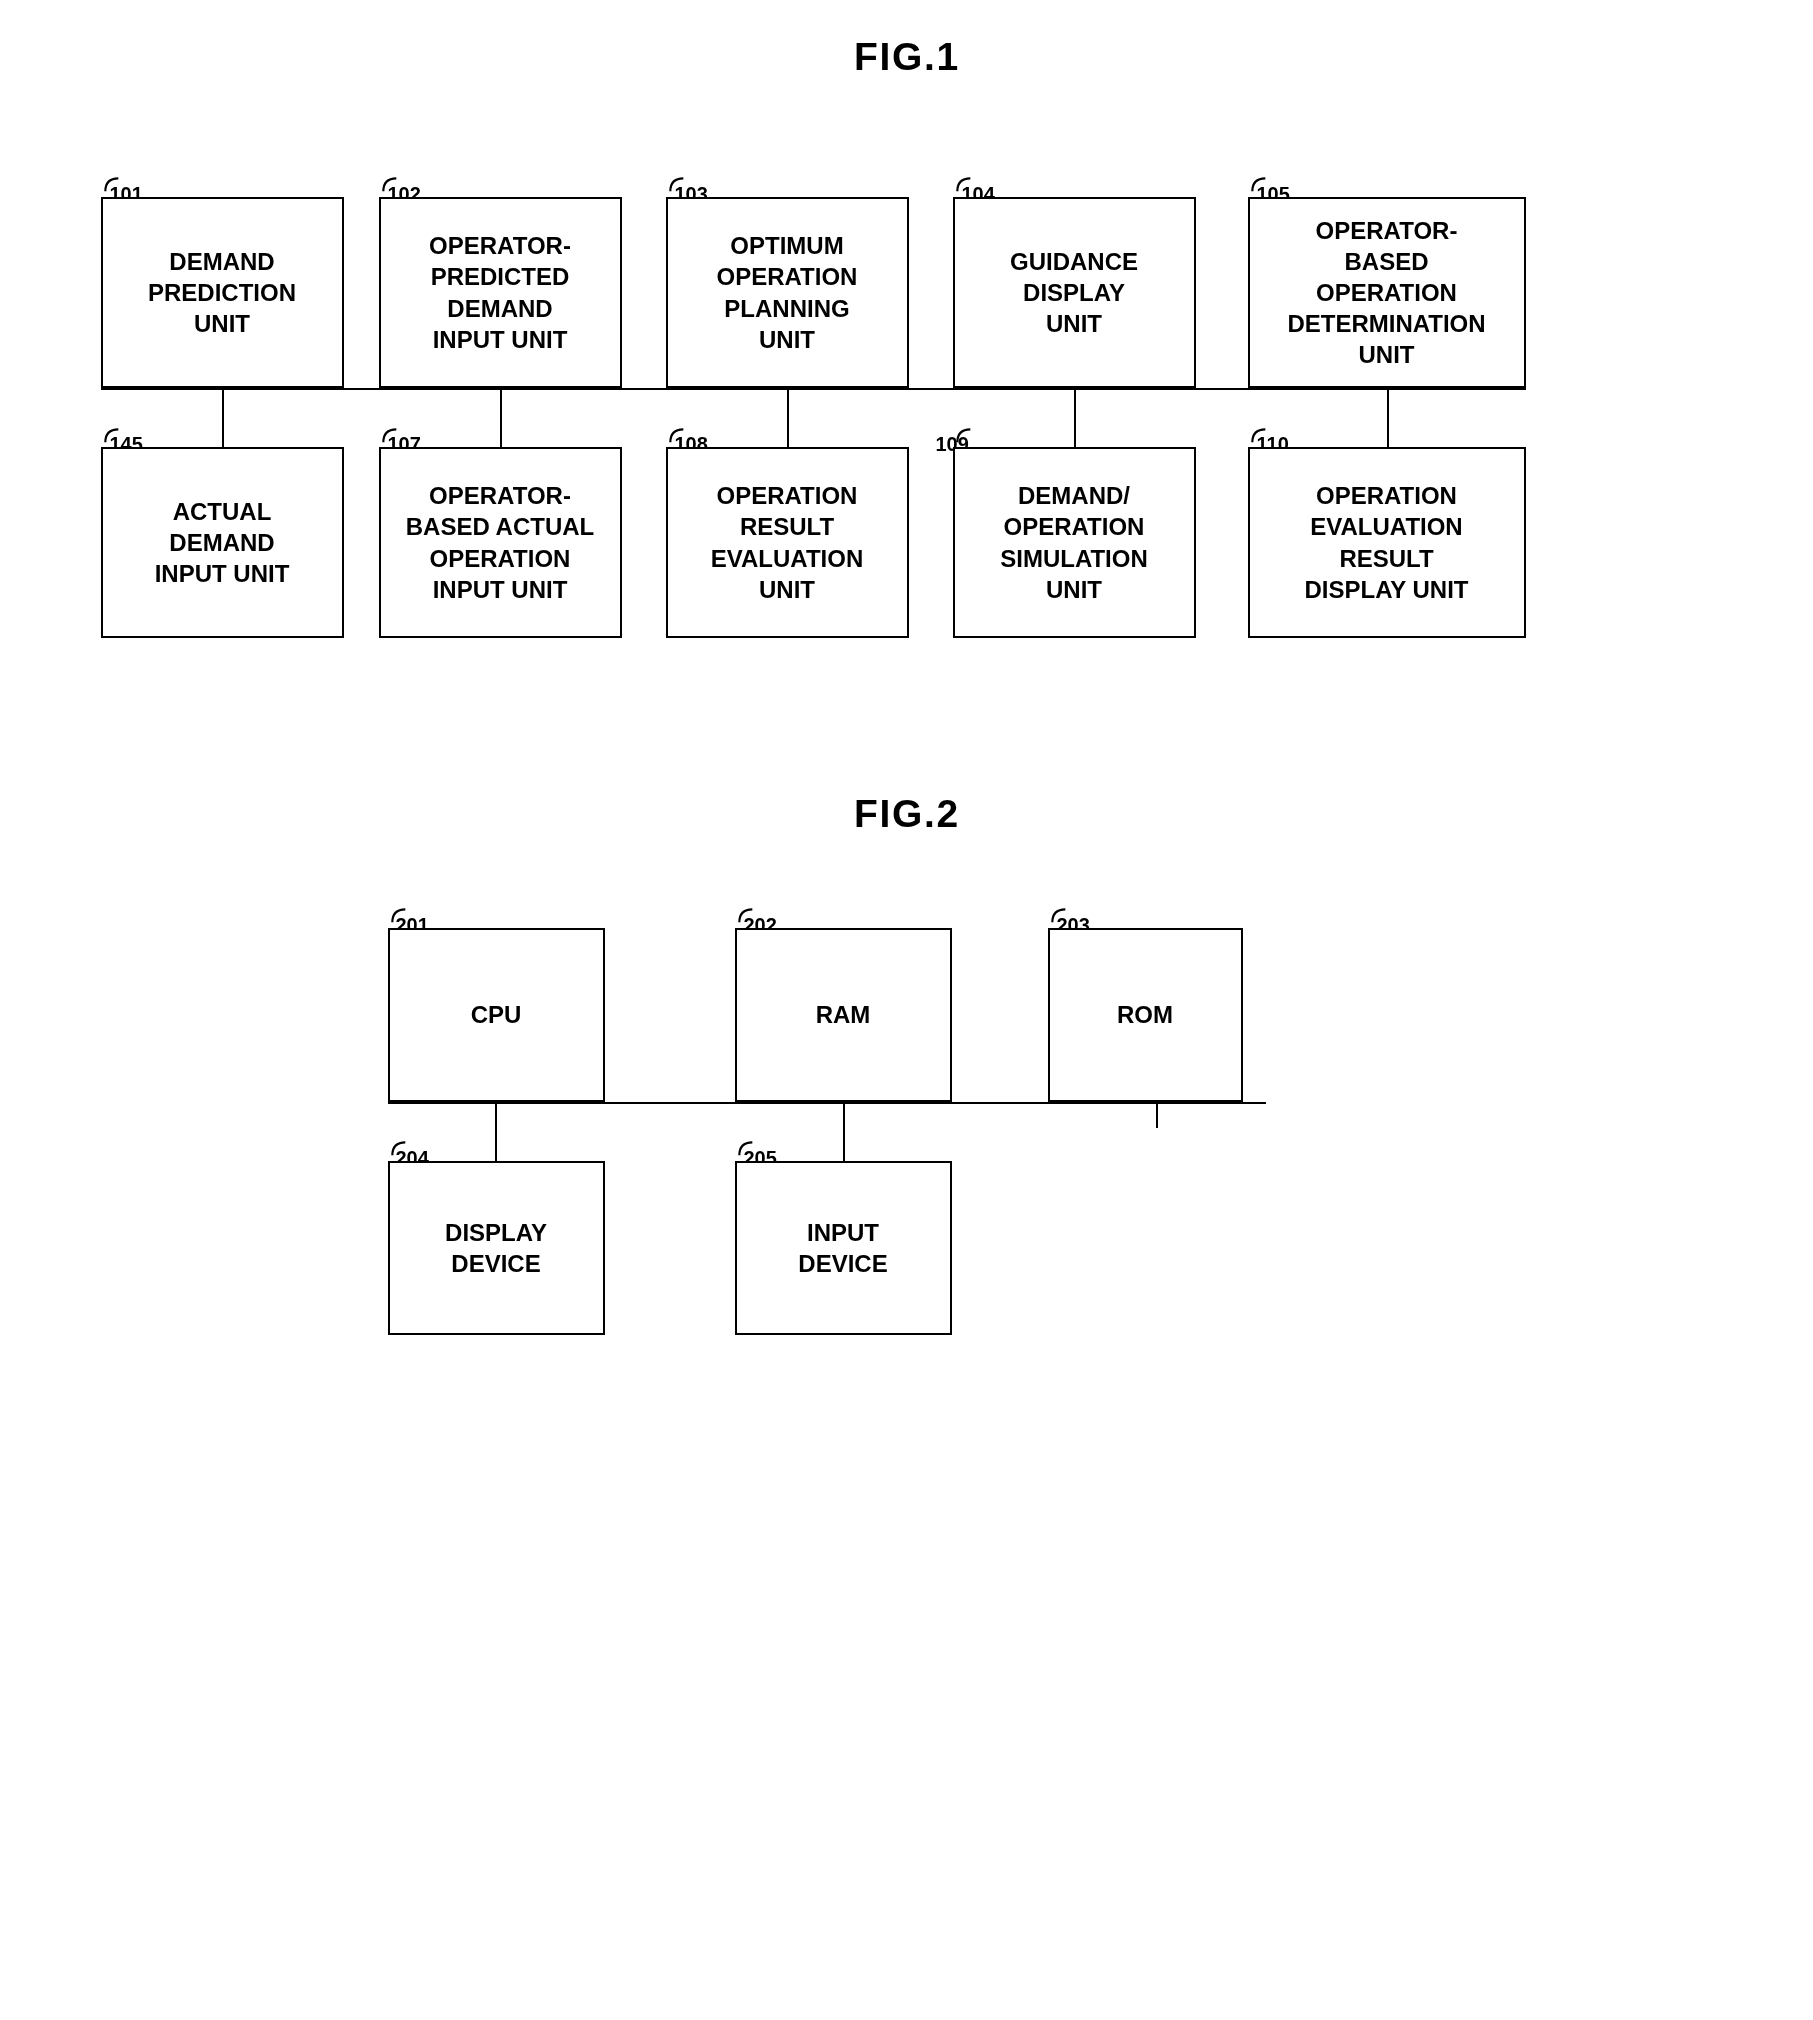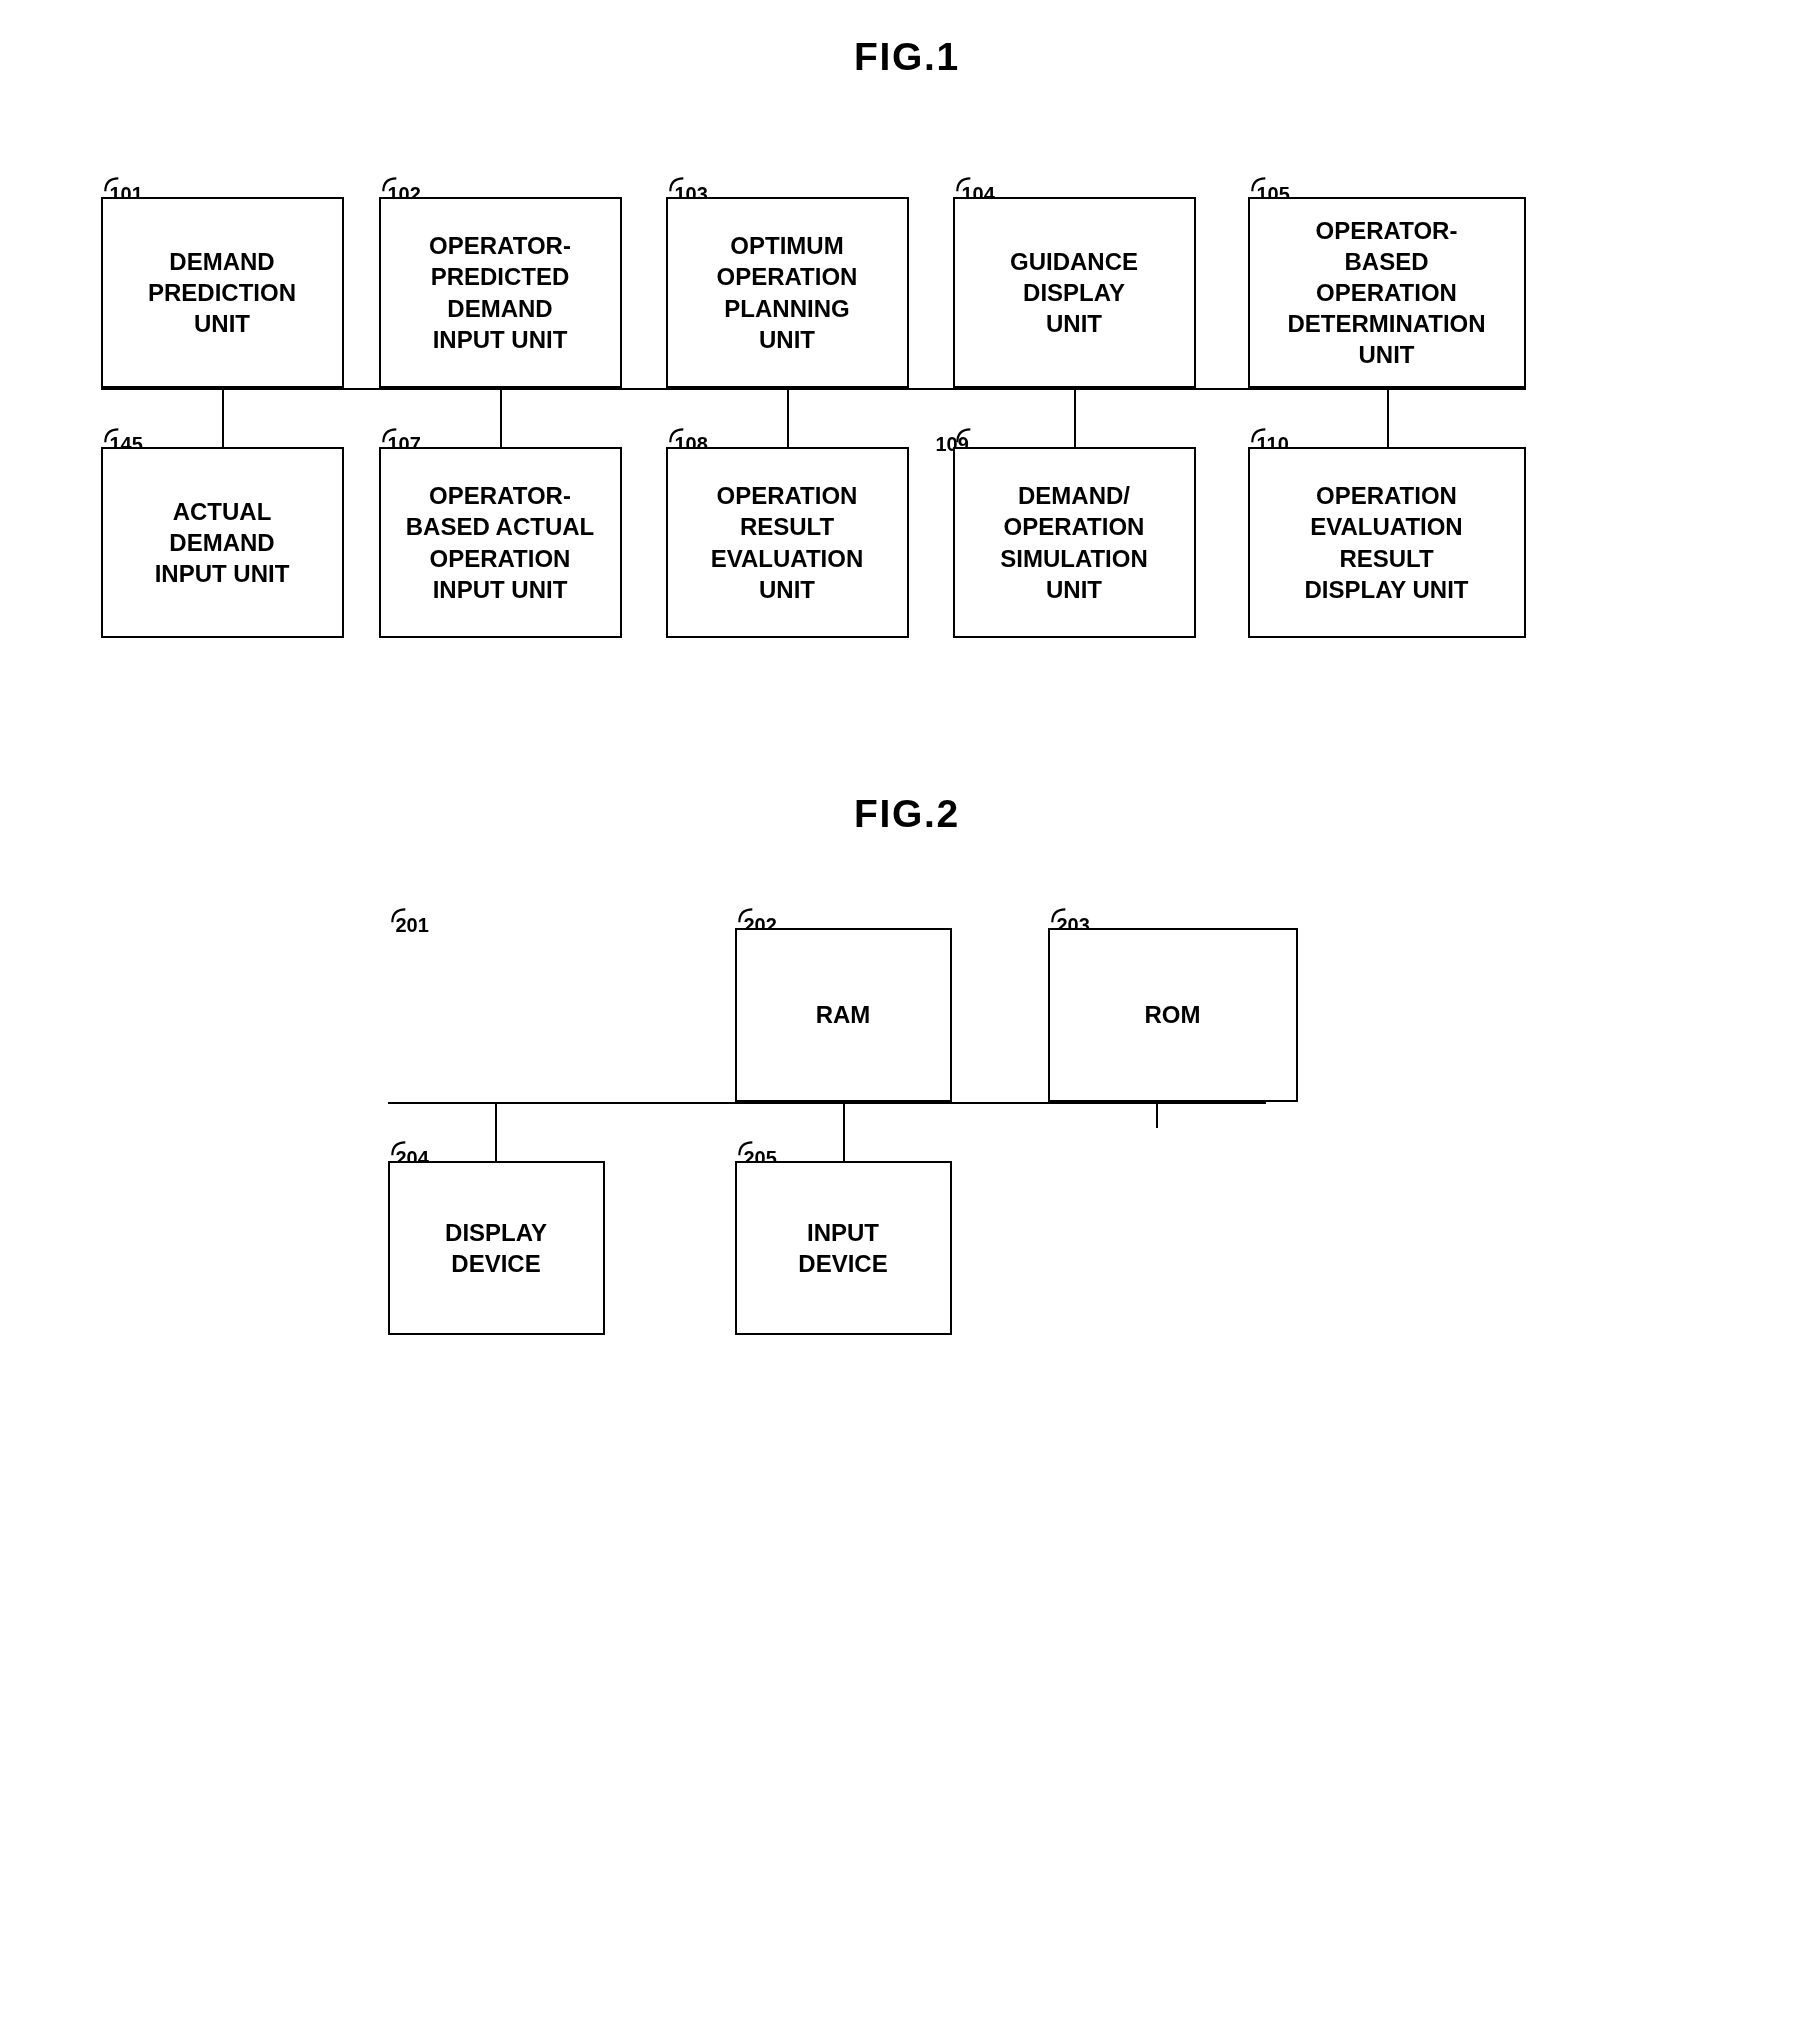--- a/index.html
+++ b/index.html
@@ -158,32 +158,33 @@
 
 <div class="figure-title">FIG.2</div>
 
 <div class="diagram">
   <div class="fig2-container">
 
     <span class="ref-label" style="left:97px; top:26px;">201</span>
     <svg style="position:absolute;left:89px;top:17.4px;" width="26" height="26" viewBox="0 0 30 30">
         <path d="M5,20 Q5,5 20,5" fill="none" stroke="#000" stroke-width="2.5"></path>
       </svg>
+    <div class="box" style="left:89px; top:40px; width:217px; height:174px;">CPU</div>
 
     <span class="ref-label" style="left:445px; top:26px;">202</span>
     <svg style="position:absolute;left:436px;top:17.4px;" width="26" height="26" viewBox="0 0 30 30">
         <path d="M5,20 Q5,5 20,5" fill="none" stroke="#000" stroke-width="2.5"></path>
       </svg>
     <div class="box" style="left:436px; top:40px; width:217px; height:174px;">RAM</div>
 
     <span class="ref-label" style="left:758px; top:26px;">203</span>
     <svg style="position:absolute;left:749px;top:17.4px;" width="26" height="26" viewBox="0 0 30 30">
         <path d="M5,20 Q5,5 20,5" fill="none" stroke="#000" stroke-width="2.5"></path>
       </svg>
-    <div class="box" style="left:749px; top:40px; width:250px; height:174px;">ROM</div>
+    <div class="box" style="left:749px; top:40px; width:195px; height:174px;">ROM</div>
 
     <div class="h-line" style="left:89px; top:214px; width:878px;"></div>
 
     <div class="v-line" style="left:196px; top:214px; height:26px;"></div>
     <div class="v-line" style="left:544px; top:214px; height:26px;"></div>
     <div class="v-line" style="left:857px; top:214px; height:26px;"></div>
 
     <span class="ref-label" style="left:97px; top:259px;">204</span>
     <svg style="position:absolute;left:89px;top:250px;" width="26" height="26" viewBox="0 0 30 30">
         <path d="M5,20 Q5,5 20,5" fill="none" stroke="#000" stroke-width="2.5"></path>

